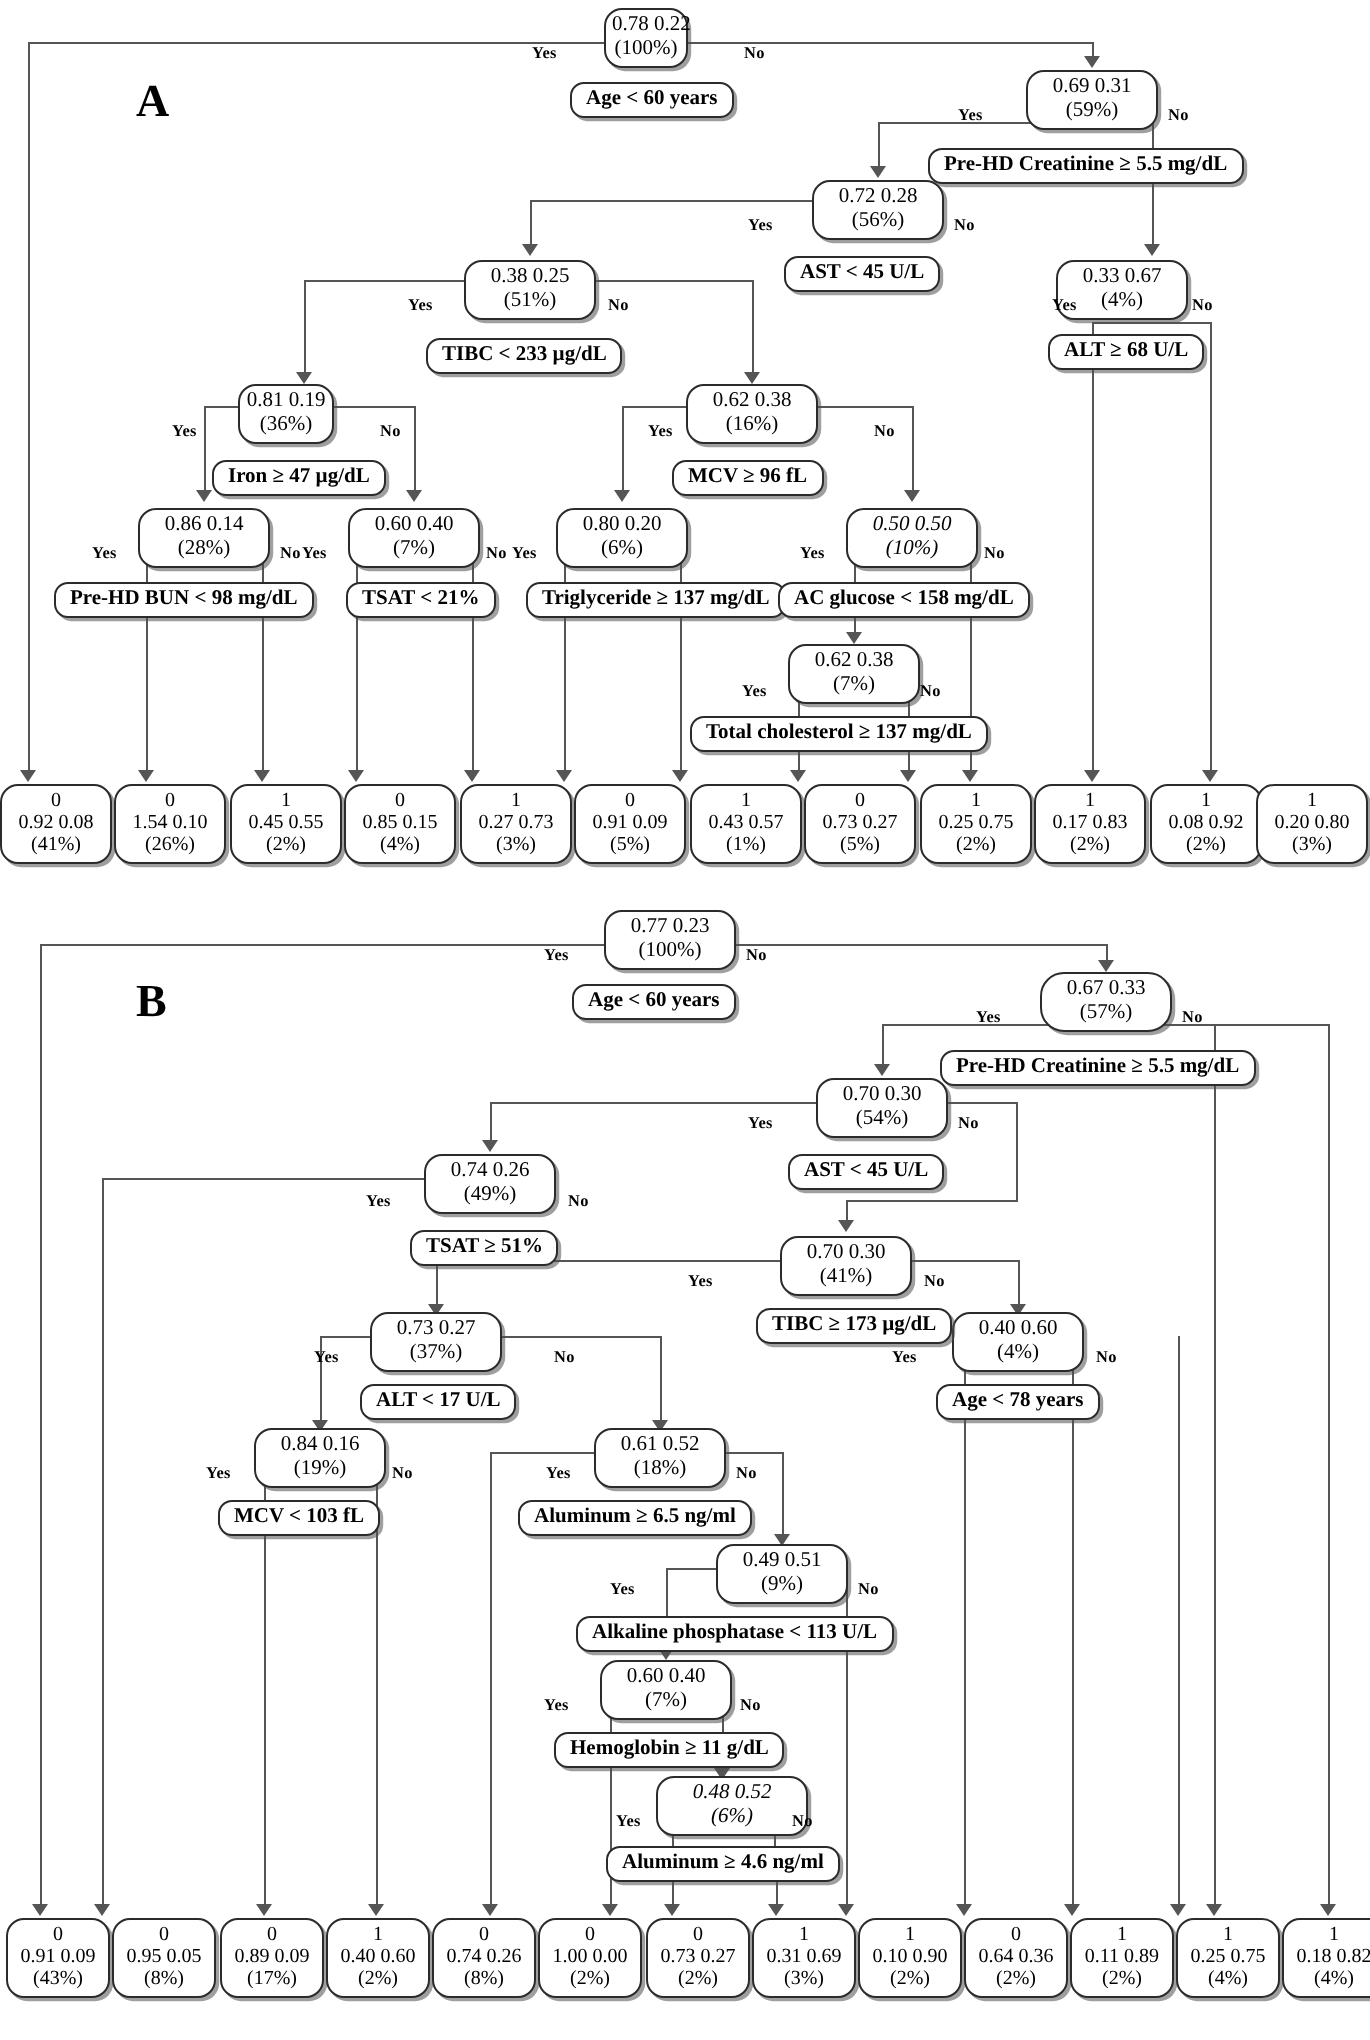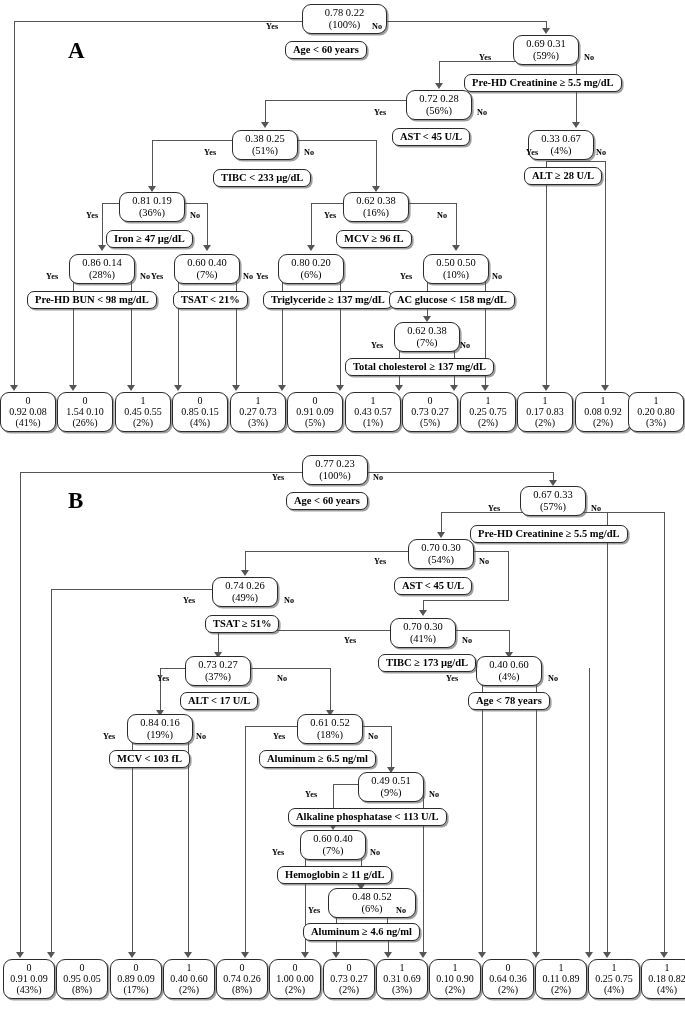--- a/index.html
+++ b/index.html
@@ -166,74 +166,74 @@
     <div class="ln lnv" style="left:485px;top:267px;height:121px;"></div>
     <div class="arrow" style="left:480.5px;top:385px;"></div>
 
     <div class="ln lnh" style="left:399px;top:336px;width:28px;"></div>
     <div class="ln lnv" style="left:399px;top:336px;height:52px;"></div>
     <div class="arrow" style="left:394.5px;top:385px;"></div>
     <div class="ln lnh" style="left:427px;top:336px;width:28px;"></div>
     <div class="ln lnv" style="left:454px;top:336px;height:52px;"></div>
     <div class="arrow" style="left:449.5px;top:385px;"></div>
 
-    <div class="prob" style="left:302px;top:4px;width:85px;">
+    <div class="prob" style="left:302px;top:4px;width:42px;">
       <span class="l1">0.78 0.22</span>
       <span class="l2">(100%)</span>
     </div>
     <div class="prob" style="left:513px;top:35px;width:66px;">
       <span class="l1">0.69 0.31</span>
       <span class="l2">(59%)</span>
     </div>
     <div class="prob" style="left:406px;top:90px;width:66px;">
       <span class="l1">0.72 0.28</span>
       <span class="l2">(56%)</span>
     </div>
     <div class="prob" style="left:232px;top:130px;width:66px;">
       <span class="l1">0.38 0.25</span>
       <span class="l2">(51%)</span>
     </div>
     <div class="prob" style="left:528px;top:130px;width:66px;">
       <span class="l1">0.33 0.67</span>
       <span class="l2">(4%)</span>
     </div>
-    <div class="prob" style="left:119px;top:192px;width:66px;">
+    <div class="prob" style="left:119px;top:192px;width:48px;">
       <span class="l1">0.81 0.19</span>
       <span class="l2">(36%)</span>
     </div>
     <div class="prob" style="left:343px;top:192px;width:66px;">
       <span class="l1">0.62 0.38</span>
       <span class="l2">(16%)</span>
     </div>
     <div class="prob" style="left:69px;top:254px;width:66px;">
       <span class="l1">0.86 0.14</span>
       <span class="l2">(28%)</span>
     </div>
     <div class="prob" style="left:174px;top:254px;width:66px;">
       <span class="l1">0.60 0.40</span>
       <span class="l2">(7%)</span>
     </div>
     <div class="prob" style="left:278px;top:254px;width:66px;">
       <span class="l1">0.80 0.20</span>
       <span class="l2">(6%)</span>
     </div>
-    <div class="prob" style="left:423px;top:254px;width:66px;">
+    <div class="prob" style="left:423px;top:254px;width:66px;font-style:italic;">
       <span class="l1">0.50 0.50</span>
       <span class="l2">(10%)</span>
     </div>
     <div class="prob" style="left:394px;top:322px;width:66px;">
       <span class="l1">0.62 0.38</span>
       <span class="l2">(7%)</span>
     </div>
 
     <div class="split" style="left:285px;top:41px;">Age &lt; 60 years</div>
     <div class="split" style="left:464px;top:74px;">Pre-HD Creatinine ≥ 5.5 mg/dL</div>
     <div class="split" style="left:392px;top:128px;">AST &lt; 45 U/L</div>
     <div class="split" style="left:213px;top:169px;">TIBC &lt; 233 µg/dL</div>
-    <div class="split" style="left:524px;top:167px;">ALT ≥ 28 U/L</div>
+    <div class="split" style="left:524px;top:167px;">ALT ≥ 68 U/L</div>
     <div class="split" style="left:106px;top:230px;">Iron ≥ 47 µg/dL</div>
     <div class="split" style="left:336px;top:230px;">MCV ≥ 96 fL</div>
     <div class="split" style="left:27px;top:291px;">Pre-HD BUN &lt; 98 mg/dL</div>
     <div class="split" style="left:173px;top:291px;">TSAT &lt; 21%</div>
     <div class="split" style="left:263px;top:291px;">Triglyceride ≥ 137 mg/dL</div>
     <div class="split" style="left:389px;top:291px;">AC glucose &lt; 158 mg/dL</div>
     <div class="split" style="left:345px;top:358px;">Total cholesterol ≥ 137 mg/dL</div>
 
     <div class="elabel" style="left:266px;top:22px;">Yes</div>
     <div class="elabel" style="left:372px;top:22px;">No</div>
@@ -433,21 +433,21 @@
     <div class="arrow" style="left:602.5px;top:502px;"></div>
     <div class="ln lnh" style="left:607px;top:62px;width:57px;"></div>
     <div class="ln lnv" style="left:589px;top:218px;height:287px;"></div>
 
     <div class="arrow" style="left:584.5px;top:502px;"></div>
 
     <div class="prob" style="left:302px;top:5px;width:66px;">
       <span class="l1">0.77 0.23</span>
       <span class="l2">(100%)</span>
     </div>
-    <div class="prob" style="left:520px;top:36px;width:66px;">
+    <div class="prob" style="left:520px;top:36px;width:66px;border-radius:12px;">
       <span class="l1">0.67 0.33</span>
       <span class="l2">(57%)</span>
     </div>
     <div class="prob" style="left:408px;top:89px;width:66px;">
       <span class="l1">0.70 0.30</span>
       <span class="l2">(54%)</span>
     </div>
     <div class="prob" style="left:212px;top:127px;width:66px;">
       <span class="l1">0.74 0.26</span>
       <span class="l2">(49%)</span>
@@ -473,21 +473,21 @@
       <span class="l2">(18%)</span>
     </div>
     <div class="prob" style="left:358px;top:322px;width:66px;">
       <span class="l1">0.49 0.51</span>
       <span class="l2">(9%)</span>
     </div>
     <div class="prob" style="left:300px;top:380px;width:66px;">
       <span class="l1">0.60 0.40</span>
       <span class="l2">(7%)</span>
     </div>
-    <div class="prob" style="left:328px;top:438px;width:88px;">
+    <div class="prob" style="left:328px;top:438px;width:76px;font-style:italic;">
       <span class="l1">0.48 0.52</span>
       <span class="l2">(6%)</span>
     </div>
 
     <div class="split" style="left:286px;top:42px;">Age &lt; 60 years</div>
     <div class="split" style="left:470px;top:75px;">Pre-HD Creatinine ≥ 5.5 mg/dL</div>
     <div class="split" style="left:394px;top:127px;">AST &lt; 45 U/L</div>
     <div class="split" style="left:205px;top:165px;">TSAT ≥ 51%</div>
     <div class="split" style="left:378px;top:204px;">TIBC ≥ 173 µg/dL</div>
     <div class="split" style="left:468px;top:242px;">Age &lt; 78 years</div>

